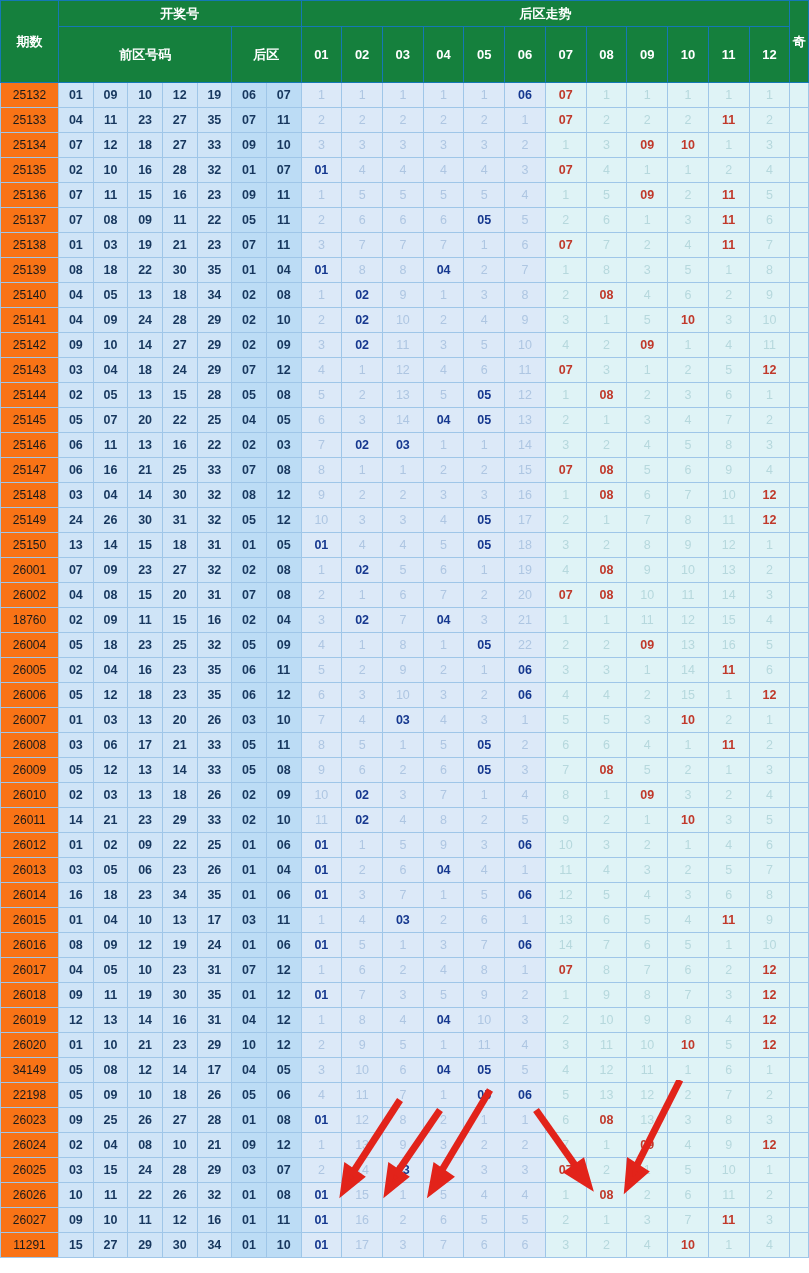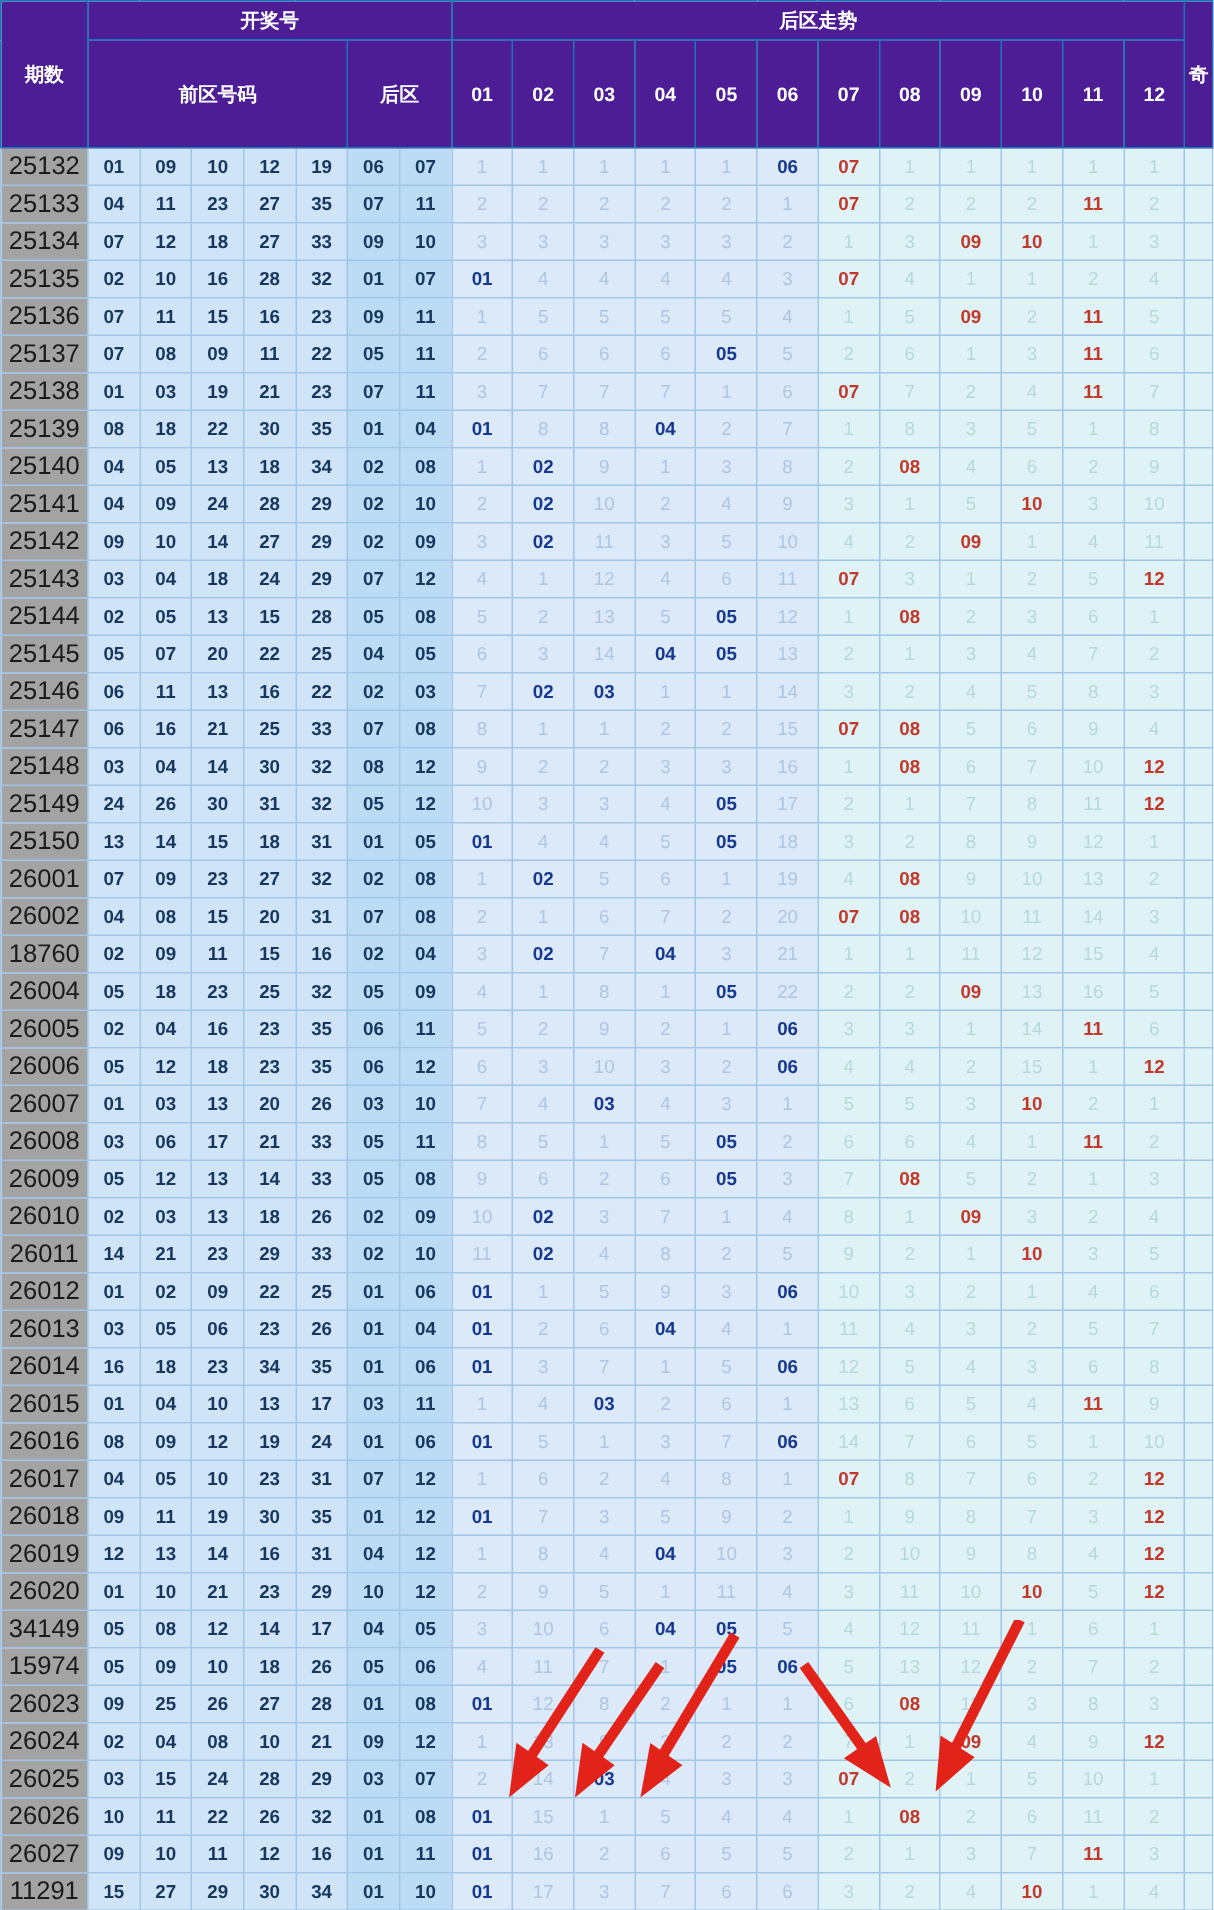--- a/index.html
+++ b/index.html
@@ -1,27 +1,27 @@
 <!DOCTYPE html>
 <html><head>
 <meta charset="utf-8">
 <style>
   html,body{margin:0;padding:0;background:#fff;}
   body{font-family:"Liberation Sans", sans-serif;}
   #wrap{width:809px;position:relative;}
   table{border-collapse:collapse;width:809px;table-layout:fixed;}
   th,td{border:1px solid #9fc6e8;text-align:center;vertical-align:middle;font-size:12px;padding:0;}
-  thead th{background:#4c1d95;color:#fff;font-weight:bold;font-size:13px;border:1px solid #1478b5;}
+  thead th{background:#15803d;color:#fff;font-weight:bold;font-size:13px;border:1px solid #1478b5;}
   .hdr-top{height:26px;}
-  .hdr-bot{height:72px;}
+  .hdr-bot{height:56px;}
   col.c-period{width:57px;}
   col.c-front{width:34px;}
   col.c-back{width:34px;}
   col.c-trend{width:40px;}
-  td.period{background:#a3a3a3;color:#1a1a1a;font-size:17px;height:24px;}
+  td.period{background:#f97316;color:#1a1a1a;font-size:12px;height:24px;}
   td.front{background:#cfe4f7;color:#17375e;font-weight:bold;font-size:12.5px;}
   td.back{background:#bcdcf5;color:#17375e;font-weight:bold;font-size:12.5px;}
   td.t{font-size:12.5px;}
   td.t.zoneA{background:#dce9f8;color:#aec6e2;}
   td.t.zoneB{background:#dff3f6;color:#b6d8dd;}
   td.t.zoneA.hit{color:#16388f;font-weight:bold;}
   td.t.zoneB.hit{color:#c0392b;font-weight:bold;}
   .arrow{position:absolute;pointer-events:none;}
 </style>
 </head>
@@ -991,21 +991,21 @@
           <td class="t zoneA">5</td>
           <td class="t zoneB">4</td>
           <td class="t zoneB">12</td>
           <td class="t zoneB">11</td>
           <td class="t zoneB">1</td>
           <td class="t zoneB">6</td>
           <td class="t zoneB">1</td>
           <td class="t zoneB"></td>
         </tr>
         <tr>
-          <td class="period">15974</td>
+          <td class="period">22198</td>
           <td class="front">05</td>
           <td class="front">09</td>
           <td class="front">10</td>
           <td class="front">18</td>
           <td class="front">26</td>
           <td class="back">05</td>
           <td class="back">06</td>
           <td class="t zoneA">4</td>
           <td class="t zoneA">11</td>
           <td class="t zoneA">7</td>

